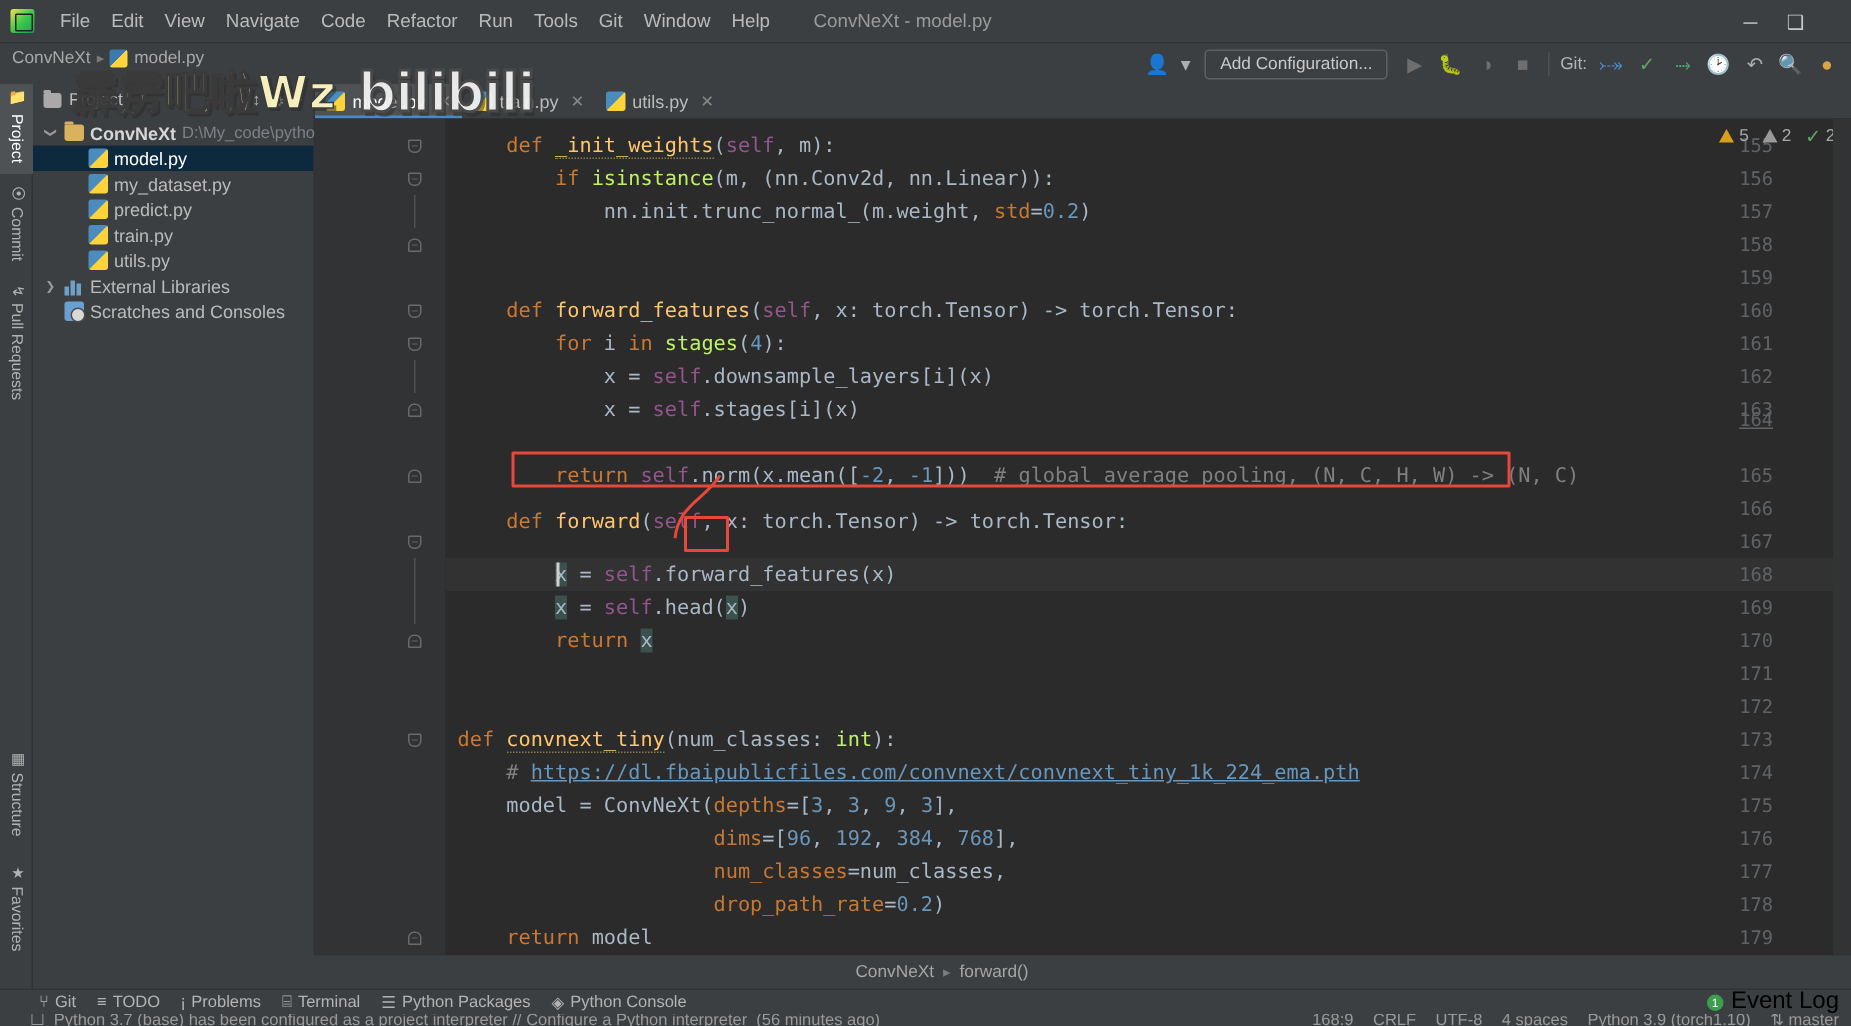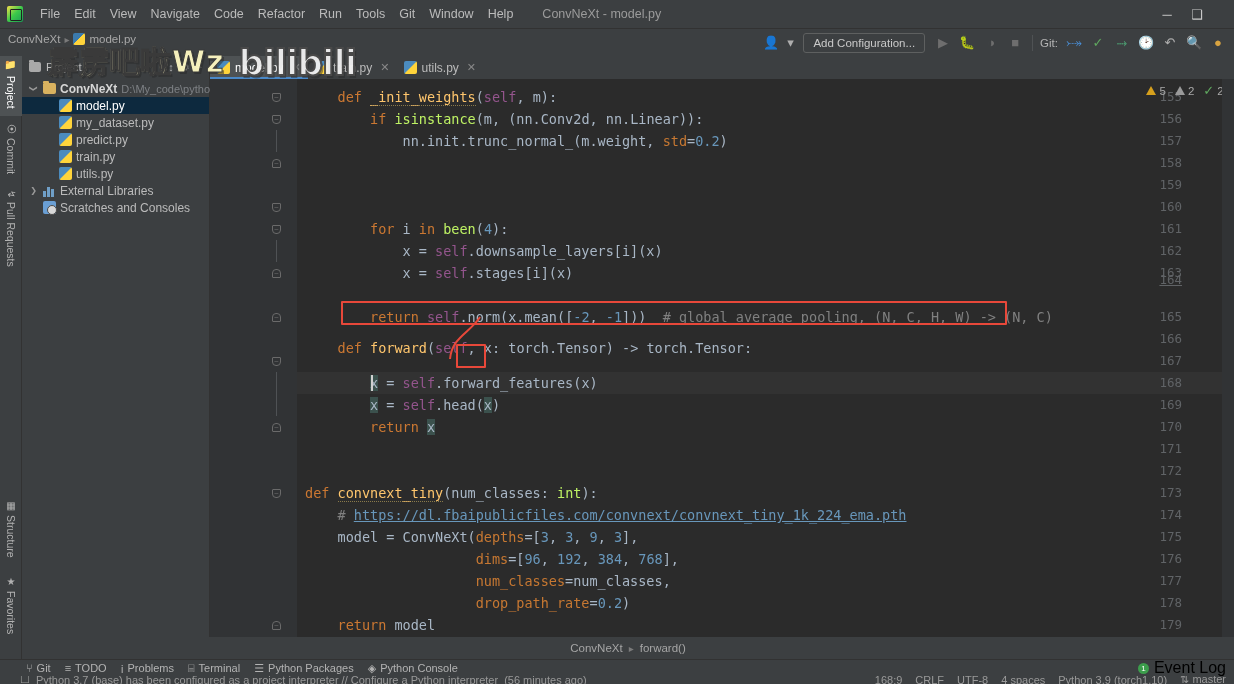--- a/index.html
+++ b/index.html
@@ -427,21 +427,22 @@
       </div>
     </div>
 
   <div class="editor">
     <div class="gutter"></div>
     <div class="codearea" id="codearea">
         <div class="code-line" style="top: 7px; left: 8px;">    <span class="kw">def</span> <span class="deffn err-underline">_init_weights</span>(<span class="self">self</span>, m):</div>
         <div class="code-line" style="top: 29px; left: 8px;">        <span class="kw">if</span> <span class="builtin">isinstance</span>(m, (nn.Conv2d, nn.Linear)):</div>
         <div class="code-line" style="top: 51px; left: 8px;">            nn.init.trunc_normal_(m.weight, <span class="named">std</span>=<span class="num">0.2</span>)</div>
         <div class="code-line" style="top: 95px; left: 8px;"></div>
-        <div class="code-line" style="top: 139px; left: 8px;">        <span class="kw">for</span> i <span class="kw">in</span> <span class="builtin">been</span>(<span class="num">4</span>):</div>
+        <div class="code-line" style="top: 117px; left: 8px;">    <span class="kw">def</span> <span class="deffn">forward_features</span>(<span class="self">self</span>, x: torch.Tensor) -&gt; torch.Tensor:</div>
+        <div class="code-line" style="top: 139px; left: 8px;">        <span class="kw">for</span> i <span class="kw">in</span> <span class="builtin">stages</span>(<span class="num">4</span>):</div>
         <div class="code-line" style="top: 161px; left: 8px;">            x = <span class="self">self</span>.downsample_layers[i](x)</div>
         <div class="code-line" style="top: 183px; left: 8px;">            x = <span class="self">self</span>.stages[i](x)</div>
         <div class="code-line" style="top: 205px; left: 8px;"></div>
         <div class="code-line" style="top: 227px; left: 8px;">        <span class="kw">return</span> <span class="self">self</span>.norm(x.mean([<span class="num">-2</span>, <span class="num">-1</span>]))  <span class="cmt"># global average pooling, (N, C, H, W) -&gt; (N, C)</span></div>
         <div class="code-line" style="top: 249px; left: 8px;"></div>
         <div class="code-line" style="top: 258px; left: 8px;">    <span class="kw">def</span> <span class="deffn">forward</span>(<span class="self">self</span>, x: torch.Tensor) -&gt; torch.Tensor:</div>
         <div class="cur-line" style="top: 293px;"></div>
         <div class="code-line" style="top: 293px; left: 8px;">        <span class="hl-occ">x</span> = <span class="self">self</span>.forward_features(x)</div>
         <div class="code-line" style="top: 315px; left: 8px;">        <span class="hl-occ">x</span> = <span class="self">self</span>.head(<span class="hl-occ">x</span>)</div>
         <div class="code-line" style="top: 337px; left: 8px;">        <span class="kw">return</span> <span class="hl-occ">x</span></div>

